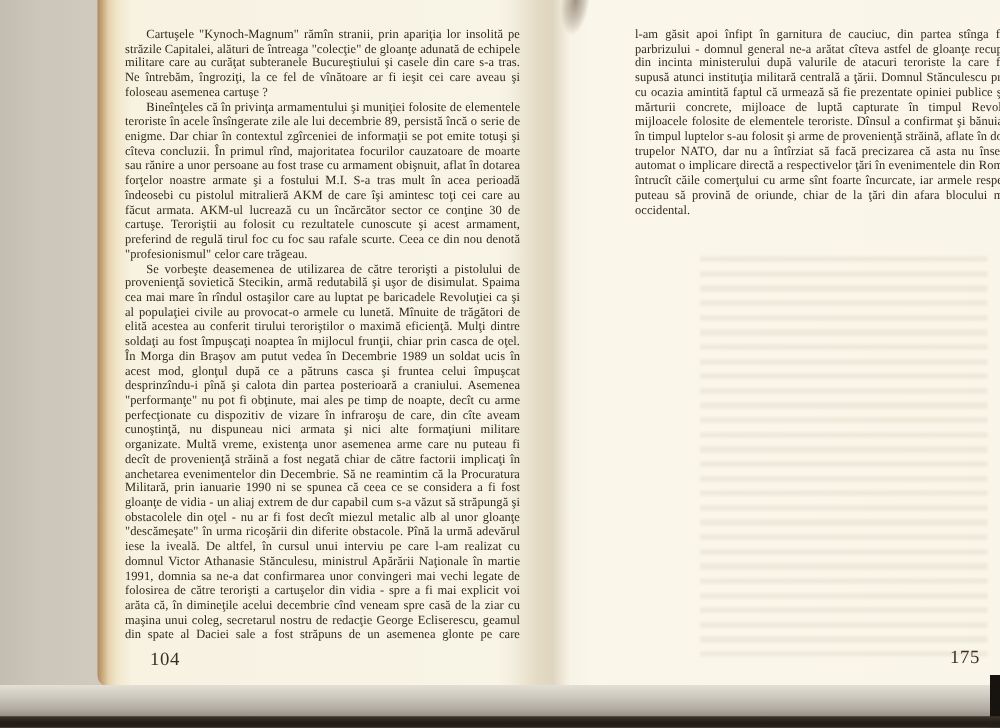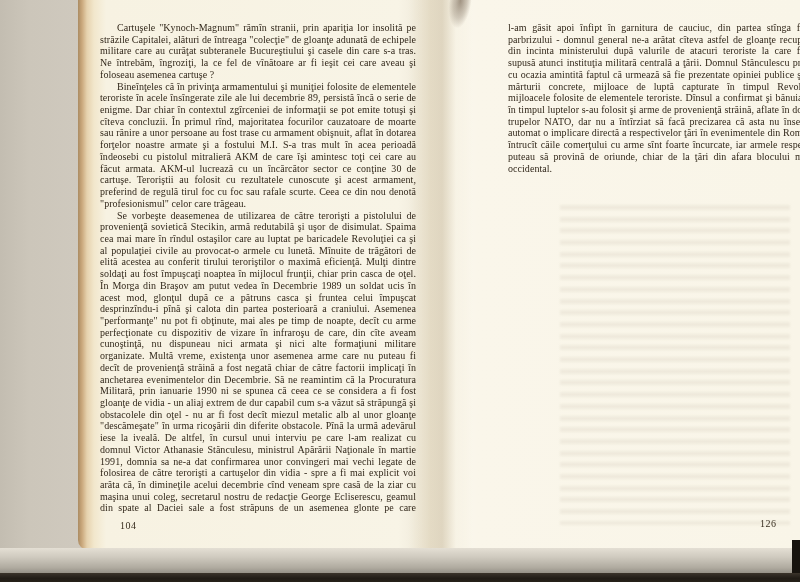--- a/index.html
+++ b/index.html
@@ -57,21 +57,21 @@
     font-size:10px;line-height:11.72px;text-align:justify;
     color:#32281b;letter-spacing:0.05px;
     -webkit-hyphens:none;hyphens:none;
   }
   .page-text.left{left:100px;}
   .page-text.right{left:508px;width:314px;}
   .page-text p{margin:0;text-indent:17px;}
   .page-text p.noindent{text-indent:0;}
   .page-text p.cont{text-align-last:justify;}
   .page-number{
-    position:absolute;font-size:10px;color:#3a2f21;letter-spacing:0.5px;
+    position:absolute;font-size:15px;color:#3a2f21;letter-spacing:0.5px;
   }
   .page-number.left{left:120px;top:520px;}
   .page-number.right{left:760px;top:518px;}
 </style>
 </head>
 <body>
 
 <div class="scan">
 
   <div class="spread"></div>
@@ -83,19 +83,19 @@
     <p>Cartuşele "Kynoch-Magnum" rămîn stranii, prin apariţia lor insolită pe străzile Capitalei, alături de întreaga "colecţie" de gloanţe adunată de echipele militare care au curăţat subteranele Bucureştiului şi casele din care s-a tras. Ne întrebăm, îngroziţi, la ce fel de vînătoare ar fi ieşit cei care aveau şi foloseau asemenea cartuşe ?</p>
     <p>Bineînţeles că în privinţa armamentului şi muniţiei folosite de elementele teroriste în acele însîngerate zile ale lui decembrie 89, persistă încă o serie de enigme. Dar chiar în contextul zgîrceniei de informaţii se pot emite totuşi şi cîteva concluzii. În primul rînd, majoritatea focurilor cauzatoare de moarte sau rănire a unor persoane au fost trase cu armament obişnuit, aflat în dotarea forţelor noastre armate şi a fostului M.I. S-a tras mult în acea perioadă îndeosebi cu pistolul mitralieră AKM de care îşi amintesc toţi cei care au făcut armata. AKM-ul lucrează cu un încărcător sector ce conţine 30 de cartuşe. Teroriştii au folosit cu rezultatele cunoscute şi acest armament, preferind de regulă tirul foc cu foc sau rafale scurte. Ceea ce din nou denotă "profesionismul" celor care trăgeau.</p>
     <p class="cont">Se vorbeşte deasemenea de utilizarea de către terorişti a pistolului de provenienţă sovietică Stecikin, armă redutabilă şi uşor de disimulat. Spaima cea mai mare în rîndul ostaşilor care au luptat pe baricadele Revoluţiei ca şi al populaţiei civile au provocat-o armele cu lunetă. Mînuite de trăgători de elită acestea au conferit tirului teroriştilor o maximă eficienţă. Mulţi dintre soldaţi au fost împuşcaţi noaptea în mijlocul frunţii, chiar prin casca de oţel. În Morga din Braşov am putut vedea în Decembrie 1989 un soldat ucis în acest mod, glonţul după ce a pătruns casca şi fruntea celui împuşcat desprinzîndu-i pînă şi calota din partea posterioară a craniului. Asemenea "performanţe" nu pot fi obţinute, mai ales pe timp de noapte, decît cu arme perfecţionate cu dispozitiv de vizare în infraroşu de care, din cîte aveam cunoştinţă, nu dispuneau nici armata şi nici alte formaţiuni militare organizate. Multă vreme, existenţa unor asemenea arme care nu puteau fi decît de provenienţă străină a fost negată chiar de către factorii implicaţi în anchetarea evenimentelor din Decembrie. Să ne reamintim că la Procuratura Militară, prin ianuarie 1990 ni se spunea că ceea ce se considera a fi fost gloanţe de vidia - un aliaj extrem de dur capabil cum s-a văzut să străpungă şi obstacolele din oţel - nu ar fi fost decît miezul metalic alb al unor gloanţe "descămeşate" în urma ricoşării din diferite obstacole. Pînă la urmă adevărul iese la iveală. De altfel, în cursul unui interviu pe care l-am realizat cu domnul Victor Athanasie Stănculesu, ministrul Apărării Naţionale în martie 1991, domnia sa ne-a dat confirmarea unor convingeri mai vechi legate de folosirea de către terorişti a cartuşelor din vidia - spre a fi mai explicit voi arăta că, în dimineţile acelui decembrie cînd veneam spre casă de la ziar cu maşina unui coleg, secretarul nostru de redacţie George Ecliserescu, geamul din spate al Daciei sale a fost străpuns de un asemenea glonte pe care</p>
   </div>
 
   <div class="page-text right">
     <p class="noindent">l-am găsit apoi înfipt în garnitura de cauciuc, din partea stînga faţă a parbrizului - domnul general ne-a arătat cîteva astfel de gloanţe recuperate din incinta ministerului după valurile de atacuri teroriste la care fusese supusă atunci instituţia militară centrală a ţării. Domnul Stănculescu preciza cu ocazia amintită faptul că urmează să fie prezentate opiniei publice şi alte mărturii concrete, mijloace de luptă capturate în timpul Revoluţiei, mijloacele folosite de elementele teroriste. Dînsul a confirmat şi bănuiala că în timpul luptelor s-au folosit şi arme de provenienţă străină, aflate în dotarea trupelor NATO, dar nu a întîrziat să facă precizarea că asta nu înseamnă automat o implicare directă a respectivelor ţări în evenimentele din România, întrucît căile comerţului cu arme sînt foarte încurcate, iar armele respective puteau să provină de oriunde, chiar de la ţări din afara blocului militar occidental.</p>
   </div>
 
   <div class="page-number left">104</div>
-  <div class="page-number right">126</div>
+  <div class="page-number right">175</div>
 
   <div class="fore-edge"></div>
   <div class="corner-dark"></div>
   <div class="bed-dark"></div>
 
 </div>
 
 </body></html>

